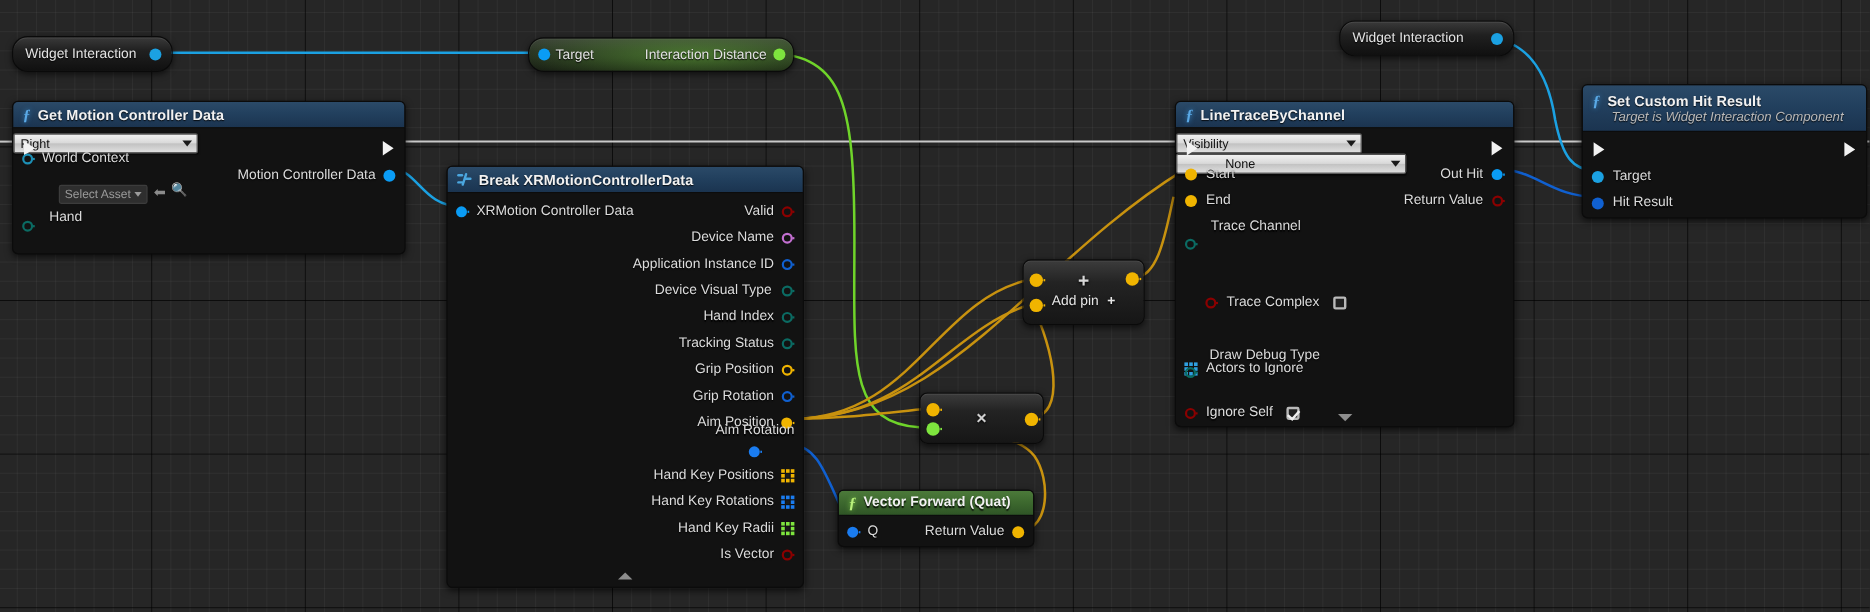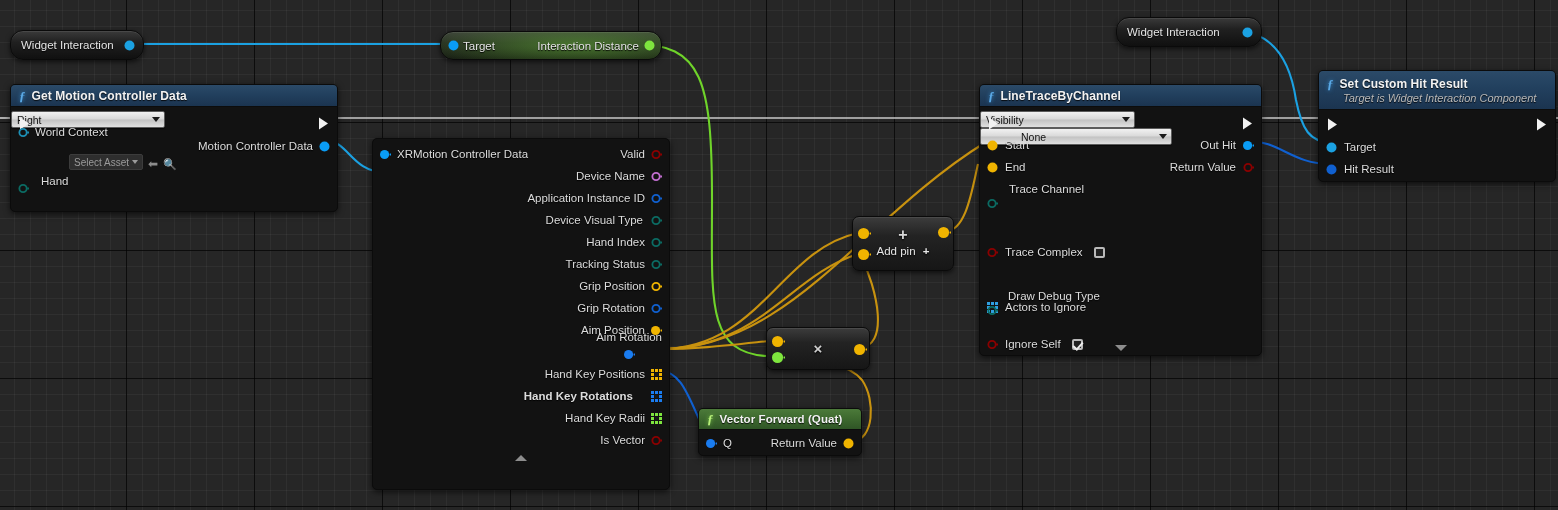--- a/index.html
+++ b/index.html
@@ -108,21 +108,21 @@
   .combo{
     height:15px;border:1px solid #5c5c5c;border-radius:2px;
     background:linear-gradient(to bottom,#f2f2f2 0%,#d9d9d9 48%,#c2c2c2 52%,#e0e0e0 100%);
     display:flex;align-items:center;justify-content:space-between;
     padding:0 4px 0 5px;color:#111;font-size:10.5px;box-shadow:0 1px 1px rgba(0,0,0,.5);
   }
   .combo .caret{width:0;height:0;border-left:4px solid transparent;border-right:4px solid transparent;
     border-top:5px solid #1a1a1a;}
   .subcap{color:#dcdcdc;font-size:11.5px;text-shadow:0 1px 1px #000;position:absolute;}
 
-  .assetpick{position:absolute;display:flex;align-items:flex-end;gap:5px;margin-left:20px;}
+  .assetpick{position:absolute;display:flex;align-items:flex-start;gap:5px;}
   .assetbox{height:14px;background:#2e2e2e;border:1px solid #3c3c3c;border-radius:2px;
     display:flex;align-items:center;gap:3px;padding:0 4px;}
   .assetbox .t{color:#9b9b9b;font-size:10px;}
   .assetbox .caret{width:0;height:0;border-left:3.5px solid transparent;border-right:3.5px solid transparent;
     border-top:4.5px solid #9b9b9b;}
   .arrowicn{color:#8c8c8c;font-size:12px;line-height:1;}
   .magicn{color:#8c8c8c;font-size:11px;line-height:1;}
 
   .cbox{width:11px;height:11px;border-radius:2px;background:#202020;
     border:2px solid #b9b9b9;box-sizing:border-box;position:relative;flex:0 0 auto;}
@@ -261,20 +261,29 @@
     <span class="lbl" style="margin-left:4px;">Target</span>
     <span class="lbl" style="margin-left:auto;margin-right:5px;">Interaction Distance</span>
     <span class="pin" style="margin-right:-2px;">
       <svg width="11" height="11" viewBox="0 0 11 11">
           <circle cx="5.5" cy="5.5" r="5" fill="#7ee53e"></circle>
         </svg>
     </span>
   </div>
 
   <div class="node fnode" style="left:372px;top:138px;width:296px;height:350px;">
+    <div class="hdr">
+      <span class="bicon">
+        <i style="left:0;top:1px;width:5px;height:2px;"></i>
+        <i style="left:0;top:7px;width:5px;height:2px;"></i>
+        <i style="left:6px;top:4px;width:6px;height:2px;"></i>
+        <i style="left:5px;top:0px;width:2px;height:11px;transform:rotate(18deg);"></i>
+      </span>
+      <span class="hdr-title">Break XRMotionControllerData</span>
+    </div>
     <div class="body" style="height:328px;">
 
       <div class="prow" style="left:7px;top:7px;gap:6px;">
         <span class="pin">
           <svg width="11" height="11" viewBox="0 0 12 11">
               <circle cx="5" cy="5.5" r="5" fill="#0a9cf5"></circle>
               <path d="M10.5,5.5 L12,5.5" stroke="#0a9cf5" stroke-width="2"></path>
             </svg>
         </span>
         <span class="plabel">XRMotion Controller Data</span>
@@ -388,21 +397,21 @@
             <span style="background:#f0b400"></span>
           <span style="background:#f0b400"></span>
             <span style="background:#1a1a1a"></span>
             <span style="background:#f0b400"></span>
           <span style="background:#f0b400"></span>
             <span style="background:#f0b400"></span>
             <span style="background:#f0b400"></span>
         </span>
       </div>
 
-      <div class="prow out" style="right:7px;top:249px;gap:18px;font-weight:bold;">
+      <div class="prow out" style="right:7px;top:249px;gap:6px;">
         <span class="plabel">Hand Key Rotations</span>
         <span class="apin">
           <span style="background:#1a7cf0"></span>
             <span style="background:#1a7cf0"></span>
             <span style="background:#1a7cf0"></span>
           <span style="background:#1a7cf0"></span>
             <span style="background:#1a1a1a"></span>
             <span style="background:#1a7cf0"></span>
           <span style="background:#1a7cf0"></span>
             <span style="background:#1a7cf0"></span>
@@ -562,21 +571,21 @@
               <path d="M10,6 L12,6" stroke="#0b6b63" stroke-width="2"></path>
             </svg>
         </span>
       </div>
       <span class="subcap" style="left:29px;top:76px;">Trace Channel</span>
       <div class="combo" style="left:29px;top:92px;width:144px;">
         <span>Visibility</span>
         <span class="caret"></span>
       </div>
 
-      <div class="prow" style="left:7px;top:137px;gap:7px;">
+      <div class="prow" style="left:24px;top:137px;gap:7px;">
         <span class="pin">
           <svg width="11" height="11" viewBox="0 0 12 12">
               <circle cx="5.5" cy="6" r="4" fill="none" stroke="#8b0000" stroke-width="2"></circle>
               <path d="M10,6 L12,6" stroke="#8b0000" stroke-width="2"></path>
             </svg>
         </span>
         <span class="plabel">Trace Complex</span>
         <span class="cbox" style="margin-left:4px;"></span>
       </div>
 

